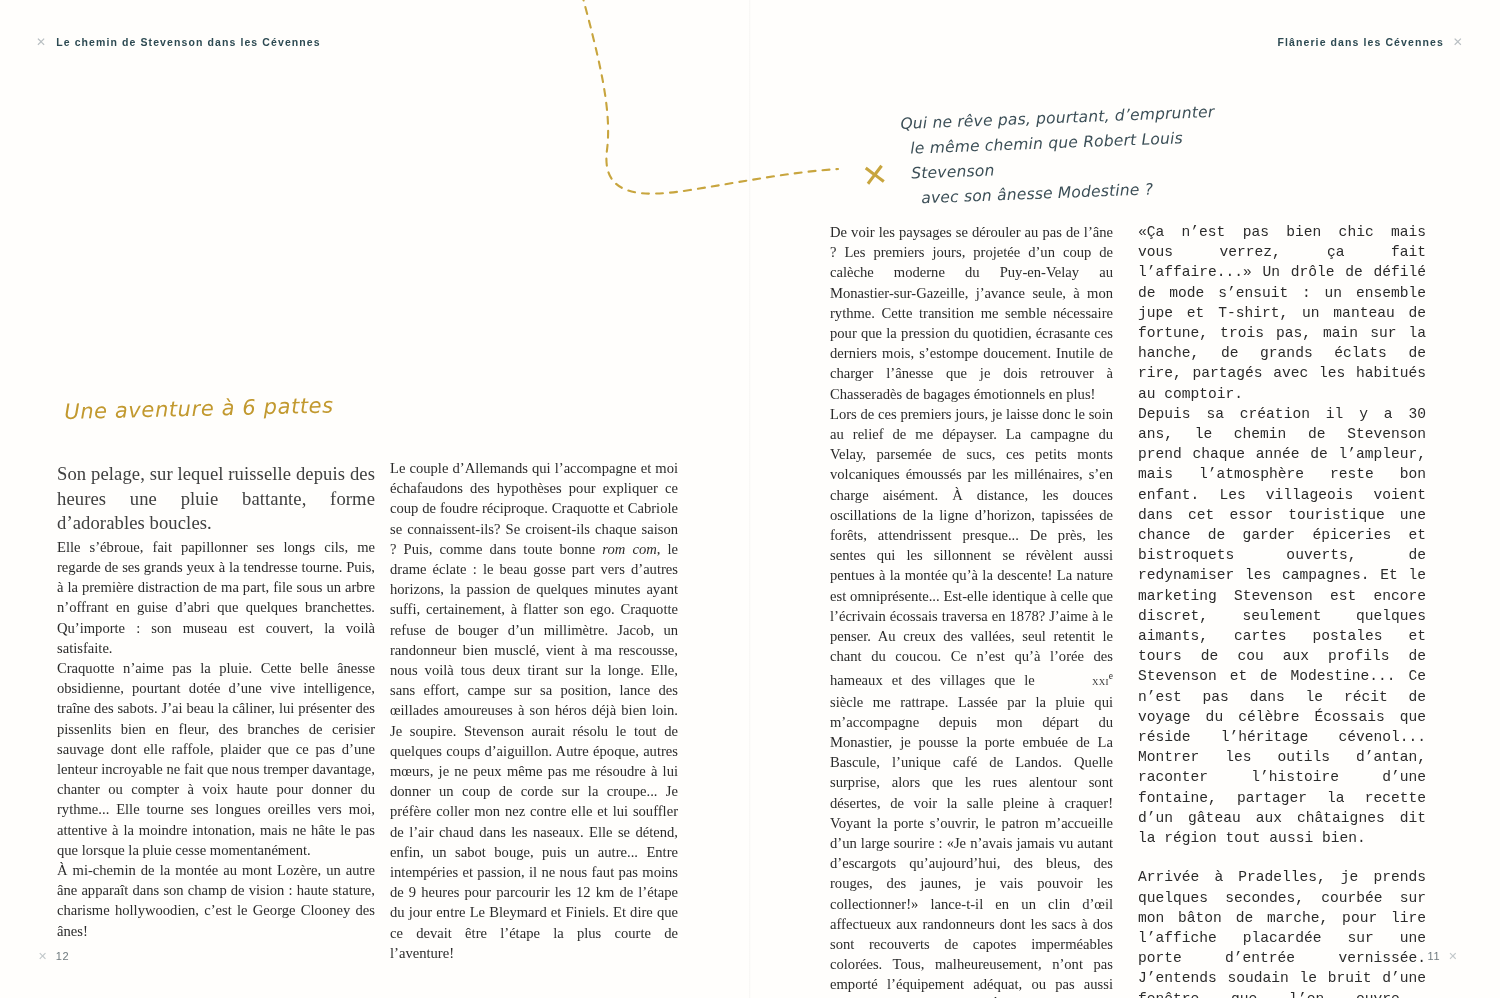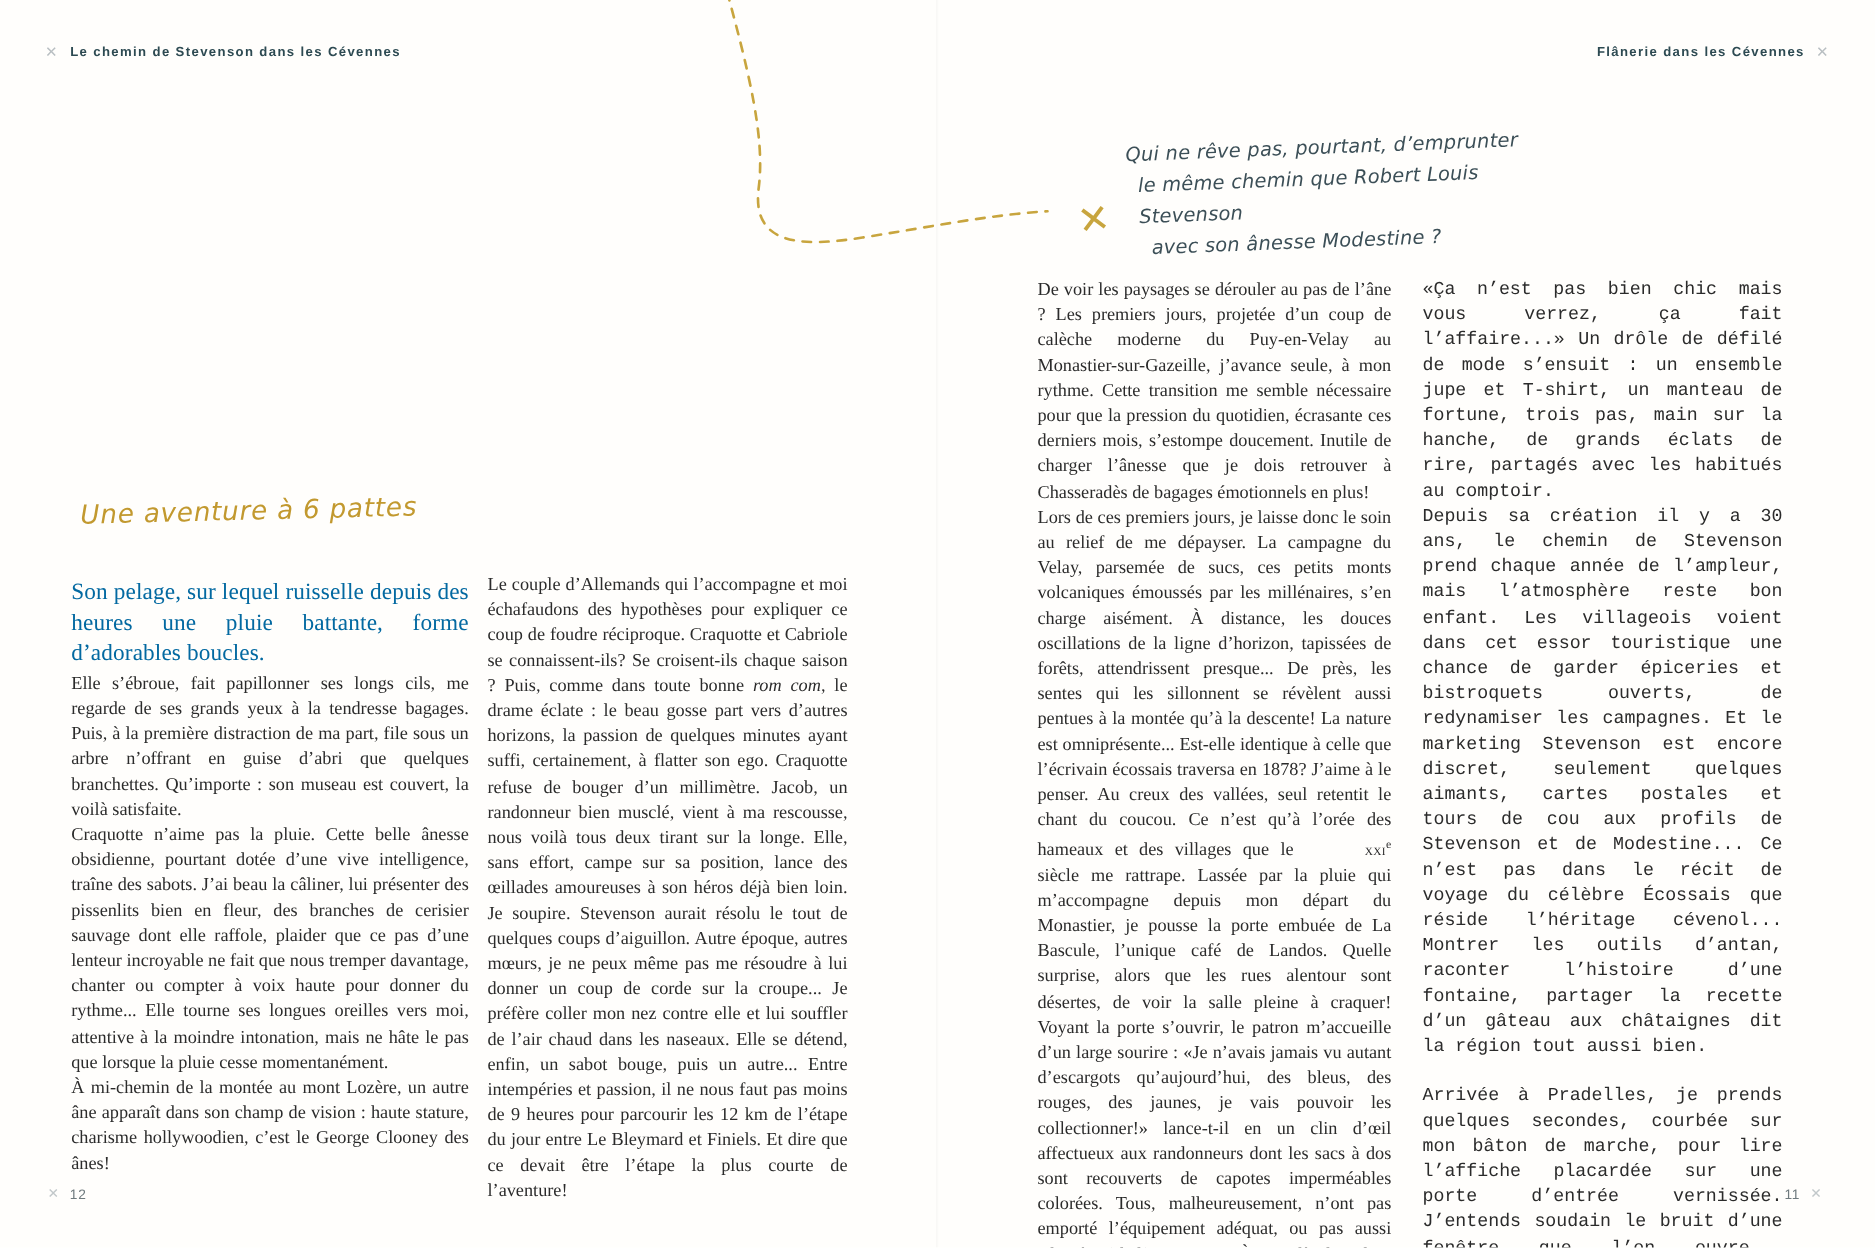--- a/index.html
+++ b/index.html
@@ -91,21 +91,21 @@
     font-size:14.6px;line-height:20.2px;
   }
   .col p{margin:0;}
   .col p + p{text-indent:0;}
   #col1{left:57px;top:462px;width:318px;}
   #col2{left:390px;top:458px;width:288px;}
   #col3{left:830px;top:222px;width:283px;}
   #col4{left:1138px;top:222px;width:288px;font-family:Liberation Mono, monospace;}
   .lead{
     font-size:18.6px;line-height:24.6px;
-    color:#0369a1;
+    color:#404040;
     font-weight:400;
     letter-spacing:.1px;
     margin-bottom:1px !important;
   }
   .sc{font-variant:small-caps;font-size:13.2px;letter-spacing:.3px;margin-left:48px;}
   .sup{font-size:9.5px;vertical-align:super;}
   .ital{font-style:italic;}
   .gap{height:19px;}
 </style>
 </head>
@@ -134,21 +134,21 @@
     <div class="l2">le même chemin que Robert Louis Stevenson</div>
     <div class="l3">avec son ânesse Modestine ?</div>
   </div>
 
   <div id="headline">
   </div>
   <div id="subhead">Une aventure à 6 pattes</div>
 
   <div class="col" id="col1">
     <p class="lead">Son pelage, sur lequel ruisselle depuis des heures une pluie battante, forme d’adorables boucles.</p>
-    <p>Elle s’ébroue, fait papillonner ses longs cils, me regarde de ses grands yeux à la tendresse bagages. Puis, à la première distraction de ma part, file sous un arbre n’offrant en guise d’abri que quelques branchettes. Qu’importe : son museau est couvert, la voilà satisfaite.</p>
+    <p>Elle s’ébroue, fait papillonner ses longs cils, me regarde de ses grands yeux à la tendresse tourne. Puis, à la première distraction de ma part, file sous un arbre n’offrant en guise d’abri que quelques branchettes. Qu’importe : son museau est couvert, la voilà satisfaite.</p>
     <p>Craquotte n’aime pas la pluie. Cette belle ânesse obsidienne, pourtant dotée d’une vive intelligence, traîne des sabots. J’ai beau la câliner, lui présenter des pissenlits bien en fleur, des branches de cerisier sauvage dont elle raffole, plaider que ce pas d’une lenteur incroyable ne fait que nous tremper davantage, chanter ou compter à voix haute pour donner du rythme... Elle tourne ses longues oreilles vers moi, attentive à la moindre intonation, mais ne hâte le pas que lorsque la pluie cesse momentanément.</p>
     <p>À mi-chemin de la montée au mont Lozère, un autre âne apparaît dans son champ de vision : haute stature, charisme hollywoodien, c’est le George Clooney des ânes!</p>
   </div>
 
   <div class="col" id="col2">
     <p><span>Le couple d’Allemands qui l’accompagne et moi échafaudons des hypothèses pour expliquer ce coup de foudre réciproque. Craquotte et Cabriole se connaissent-ils? Se croisent-ils chaque saison ? Puis, comme dans toute bonne </span><span class="ital">rom com</span><span>, le drame éclate : le beau gosse part vers d’autres horizons, la passion de quelques minutes ayant suffi, certainement, à flatter son ego. Craquotte refuse de bouger d’un millimètre. Jacob, un randonneur bien musclé, vient à ma rescousse, nous voilà tous deux tirant sur la longe. Elle, sans effort, campe sur sa position, lance des œillades amoureuses à son héros déjà bien loin. Je soupire. Stevenson aurait résolu le tout de quelques coups d’aiguillon. Autre époque, autres mœurs, je ne peux même pas me résoudre à lui donner un coup de corde sur la croupe... Je préfère coller mon nez contre elle et lui souffler de l’air chaud dans les naseaux. Elle se détend, enfin, un sabot bouge, puis un autre... Entre intempéries et passion, il ne nous faut pas moins de 9 heures pour parcourir les 12 km de l’étape du jour entre Le Bleymard et Finiels. Et dire que ce devait être l’étape la plus courte de l’aventure!</span></p>
   </div>
 
   <div class="col" id="col3">
     <p>De voir les paysages se dérouler au pas de l’âne ? Les premiers jours, projetée d’un coup de calèche moderne du Puy-en-Velay au Monastier-sur-Gazeille, j’avance seule, à mon rythme. Cette transition me semble nécessaire pour que la pression du quotidien, écrasante ces derniers mois, s’estompe doucement. Inutile de charger l’ânesse que je dois retrouver à Chasseradès de bagages émotionnels en plus!</p>

